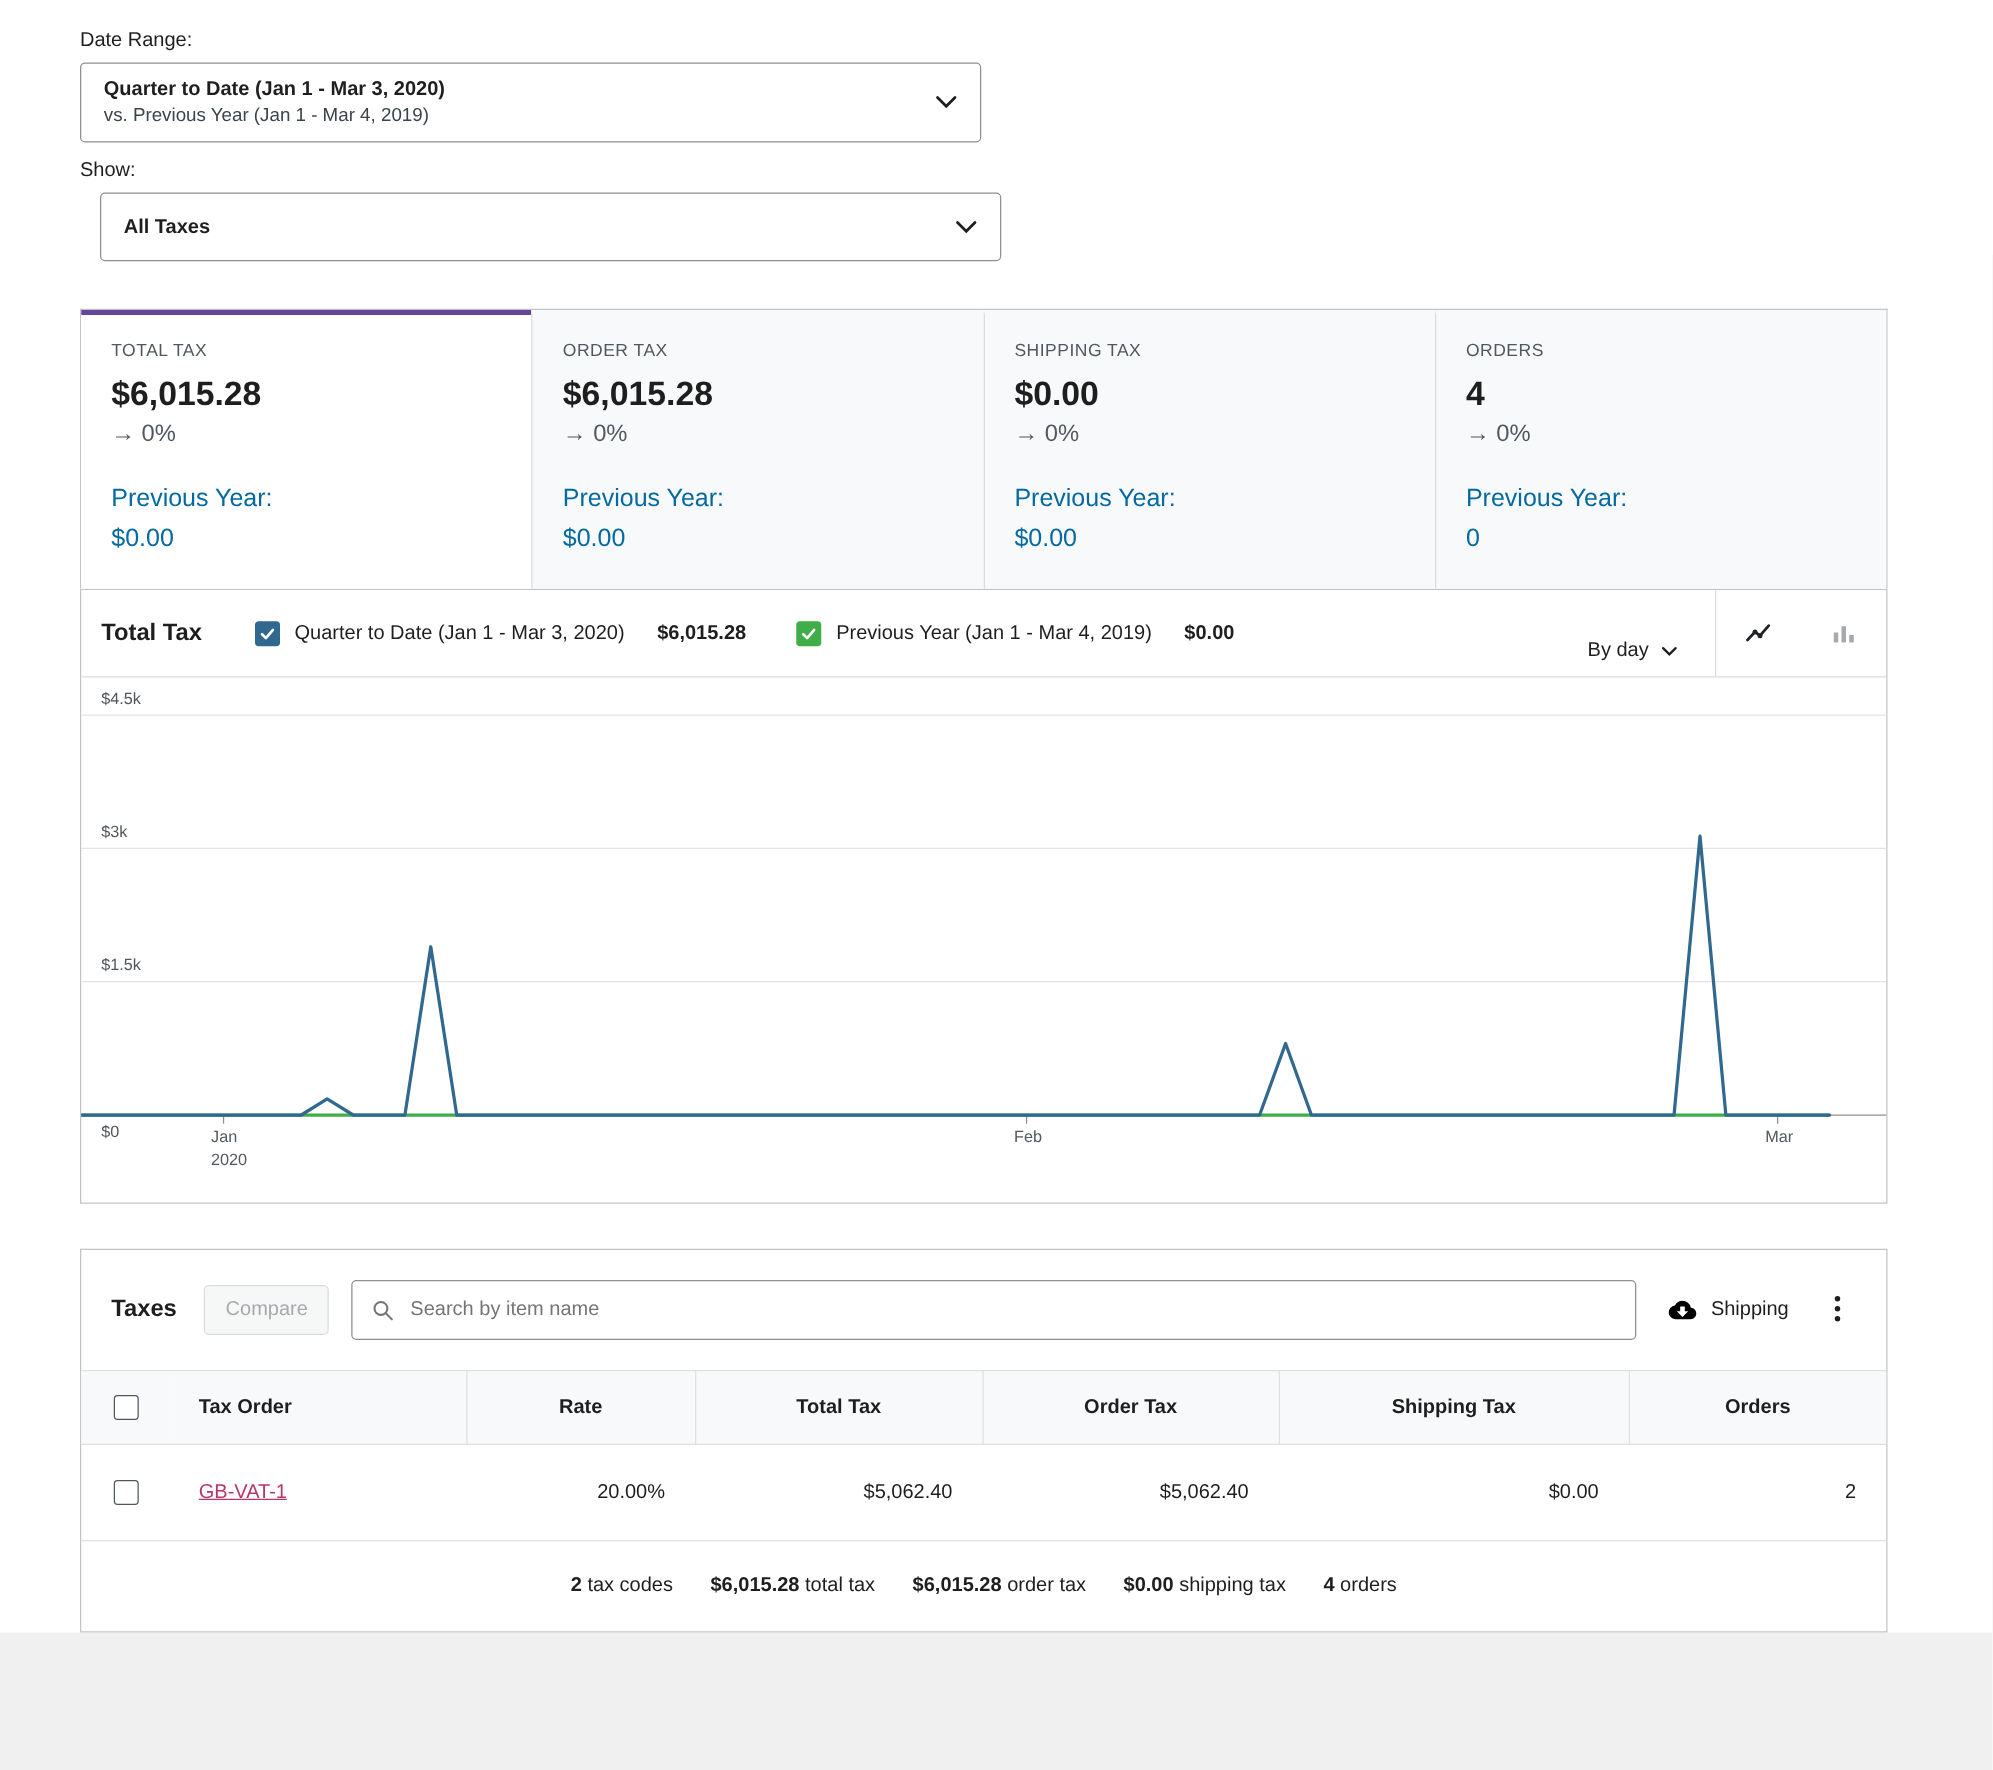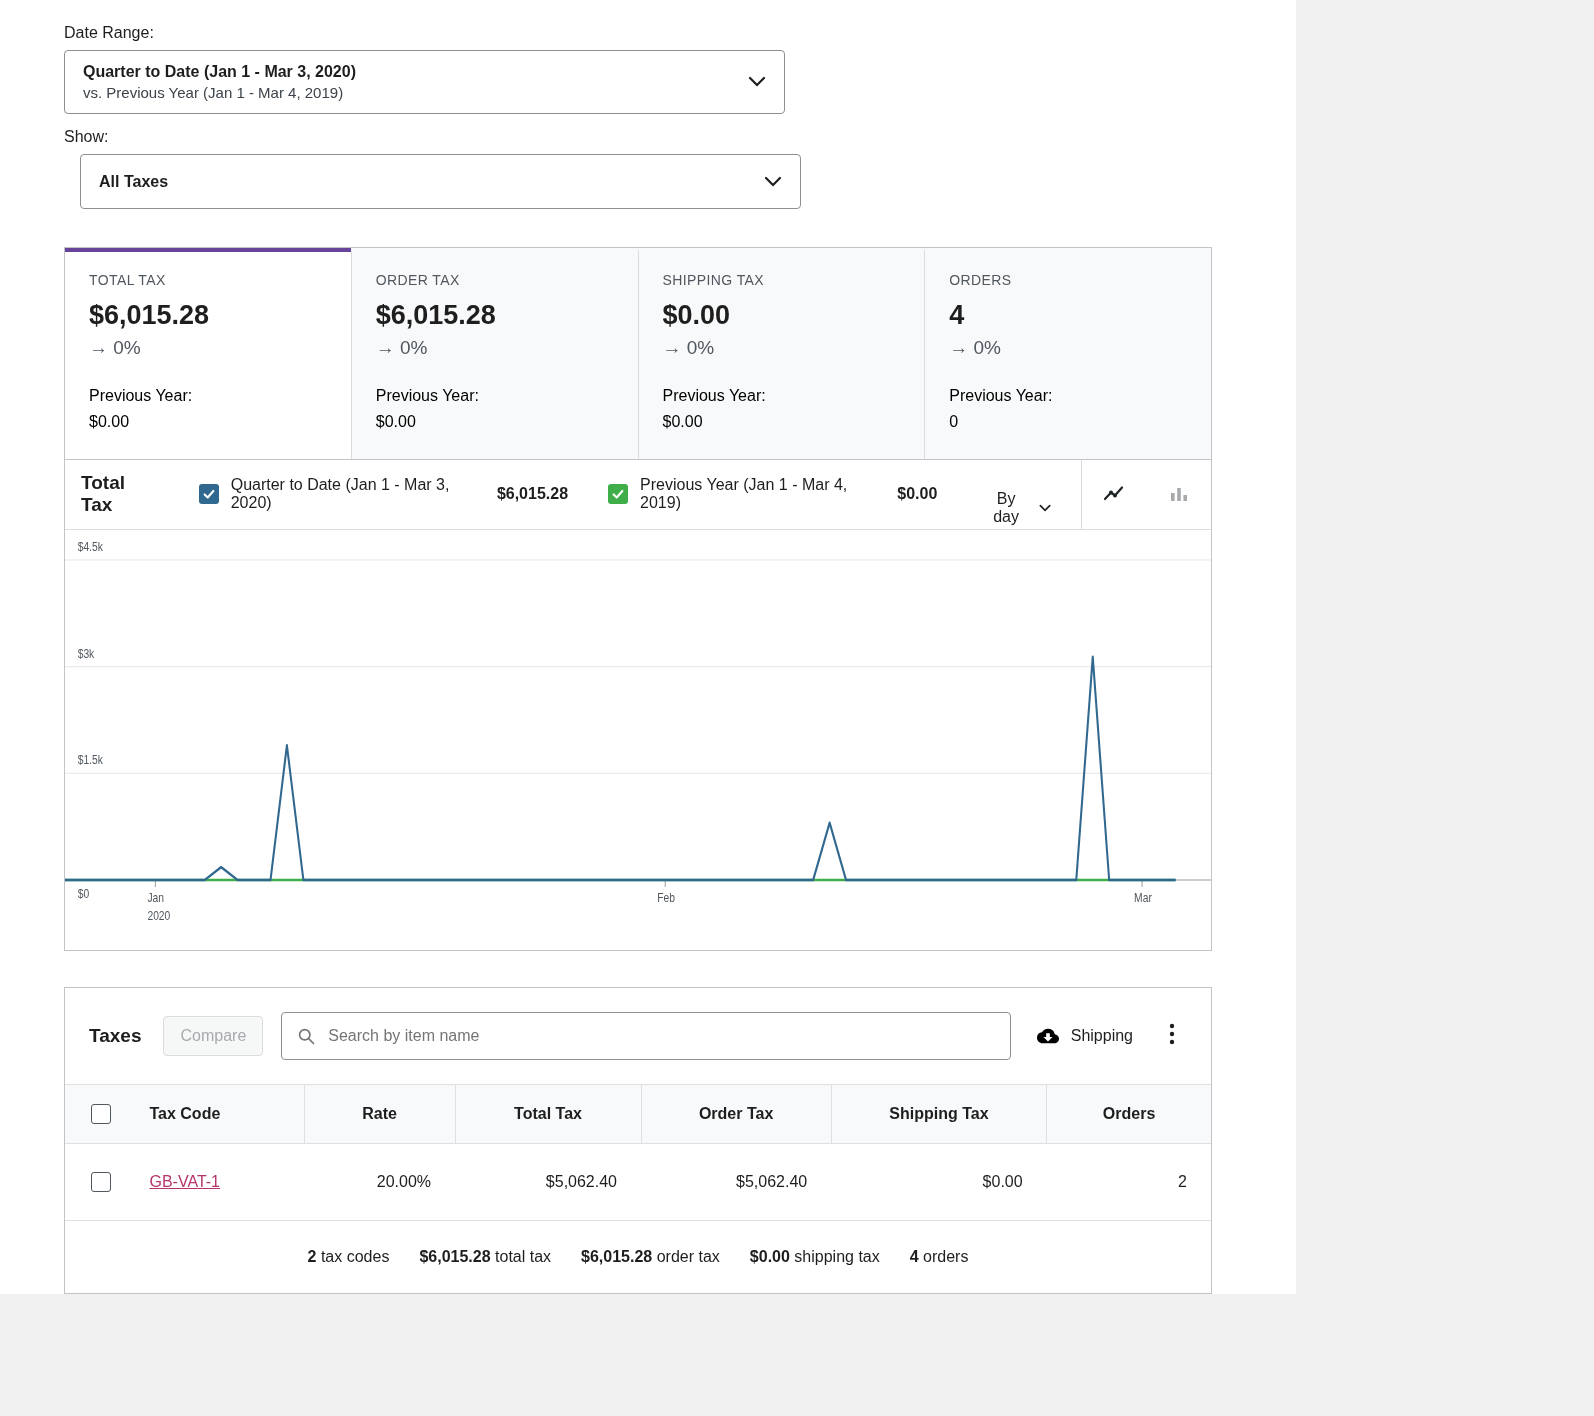--- a/index.html
+++ b/index.html
@@ -4,21 +4,21 @@
 <style>
   * { box-sizing: border-box; }
   html,body { margin:0; padding:0; }
   body {
     background:#f0f0f1;
     font-family:"Liberation Sans", sans-serif;
     color:#1e1e1e;
     width:1594px;
     min-height:1416px;
   }
-  .page { background:#fff; width:1296px; padding:18px 84px 0 64px; }
+  .page { background:#fff; width:1594px; padding:18px 84px 0 64px; }
 
   
   .filter-label { font-size:16px; margin:6px 0 8px; display:block; }
   .dropdown {
     width:721px; border:1px solid #8c8f94; border-radius:4px; background:#fff;
     display:flex; align-items:center; justify-content:space-between;
     padding:10px 18px; cursor:pointer;
   }
   .dropdown.single { padding:16px 18px;margin-left:16px; }
   .dd-primary { font-size:16px; font-weight:700; line-height:1.35; }
@@ -31,21 +31,21 @@
   .summary-card {
     flex:1 1 0; text-align:left; font:inherit; color:inherit; cursor:pointer;
     background:#f8f9fa; border:none; border-top:4px solid transparent;
     border-left:1px solid #dcdcde; padding:20px 24px 24px;
   }
   .summary-card:first-child { border-left:none; }
   .summary-card.selected { background:#fff; border-top-color:#674399; }
   .card-label { font-size:14px; color:#50575e; letter-spacing:.4px; }
   .card-value { font-size:27px; font-weight:700; margin:12px 0 6px; }
   .card-delta { font-size:19px; color:#50575e; margin-bottom:24px; }
-  .card-prev-label, .card-prev-value { font-size:16px; color:#000000; line-height:1.6; }
+  .card-prev-label, .card-prev-value { font-size:20px; color:#0369a1; line-height:1.6; }
 
   
   .chart-panel { border:1px solid #c3c4c7; background:#fff; }
   .chart-header { display:flex; align-items:center; height:70px; padding-left:16px; border-bottom:1px solid #dcdcde; }
   .chart-title { font-size:19px; font-weight:700; margin:0 42px 0 0; }
   .legend-item { display:flex; align-items:center; margin-right:40px; cursor:pointer; }
   .legend-swatch {
     width:20px; height:20px; border-radius:3px; margin-right:12px;
     display:flex; align-items:center; justify-content:center; flex:0 0 auto;
   }
@@ -249,21 +249,21 @@
           <col style="width:238px">
           <col style="width:183px">
         <col style="width:230px">
           <col style="width:237px">
           <col style="width:280px">
           <col style="width:206px">
       </colgroup>
       <thead>
         <tr>
           <th class="col-check"><span class="checkbox"></span></th>
-          <th class="col-taxcode sep">Tax Code</th>
+          <th class="col-taxcode sep">Tax Order</th>
           <th class="sep">Rate</th>
           <th class="sep">Total Tax</th>
           <th class="sep">Order Tax</th>
           <th class="sep">Shipping Tax</th>
           <th>Orders</th>
         </tr>
       </thead>
       <tbody>
         <tr>
           <td class="col-check"><span class="checkbox"></span></td>

